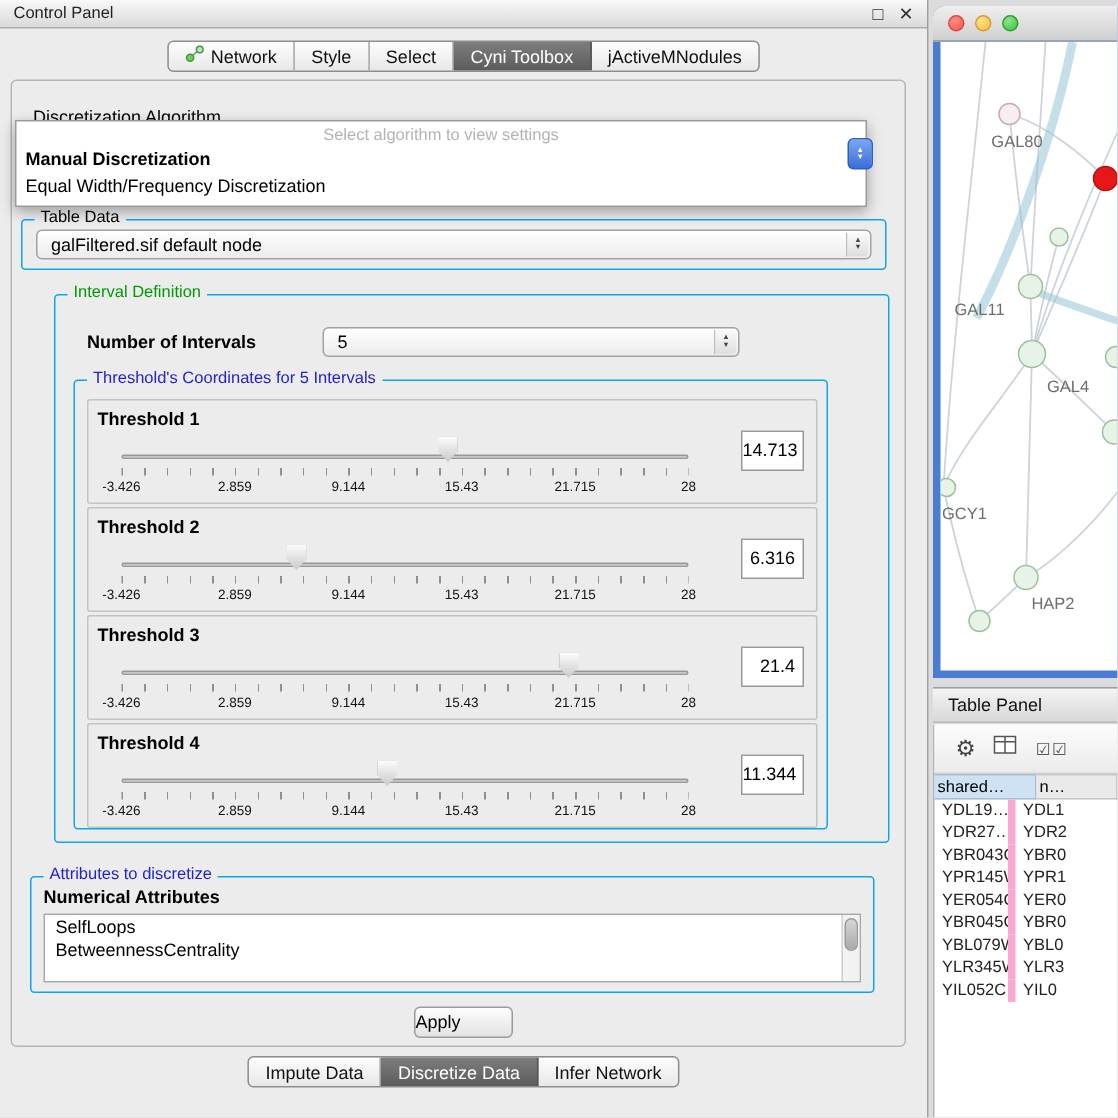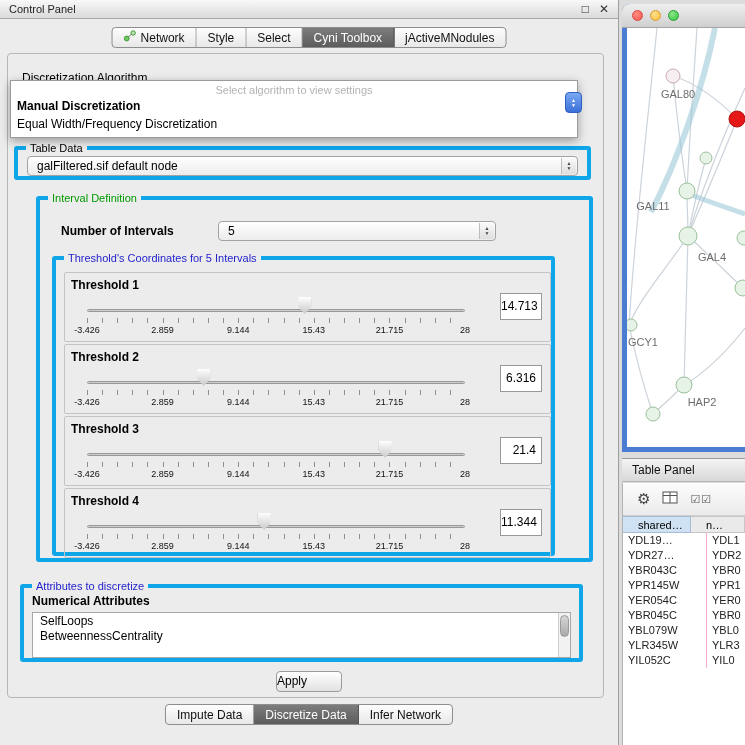--- a/index.html
+++ b/index.html
@@ -23,21 +23,21 @@
 .content-frame{position:absolute;left:7px;top:53px;width:597px;height:645px;border:1px solid #b6b6b6;border-radius:4px}
 
 .algo-title{position:absolute;left:22px;top:71px;font-size:12px;color:#000;z-index:5}
 .popup{position:absolute;left:10px;top:80px;width:568px;z-index:50;background:#fff;border:1px solid #9b9b9b;box-shadow:0 3px 9px rgba(0,0,0,.35);padding-bottom:4px}
 .popup-placeholder{font-size:11px;color:#b3b3b3;text-align:center;padding:3px 0 1px}
 .popup-opt{font-size:12px;color:#000;padding:2px 6px}
 .popup-opt.first{font-weight:bold}
 .blue-stepper{position:absolute;left:565px;top:92px;width:17px;height:21px;z-index:60;border:1px solid #2f5fc0;border-radius:4px;background:linear-gradient(#7aa8f2,#3a6fd8);display:flex;flex-direction:column;align-items:center;justify-content:center;color:#fff}
 .blue-stepper span{font-size:5px;line-height:5px}
 
-.group{position:absolute;border:4px solid #0ea5e9;border-radius:3px}
+.group{position:absolute;border:1px solid #0ea5e9;border-radius:3px}
 .gtitle{position:absolute;top:-8px;left:8px;background:#ececec;padding:0 4px;font-size:11px;color:#000;white-space:nowrap}
 .gtitle.green{color:var(--group_label_green,#009a00)}
 .gtitle.blue{color:var(--group_label_blue,#2323cc)}
 
 .combo{position:relative;background:linear-gradient(#ffffff,#ececec);border:1px solid #a2a2a2;border-radius:4px;font-size:12px;color:#000;display:flex;align-items:center;padding:0 24px 0 9px;height:20px;white-space:nowrap;overflow:hidden}
 .stepper{position:absolute;right:1px;top:1px;bottom:1px;width:15px;border-left:1px solid #bdbdbd;background:linear-gradient(#fafafa,#dedede);border-radius:0 3px 3px 0;display:flex;flex-direction:column;align-items:center;justify-content:center;color:#444}
 .stepper span{font-size:5px;line-height:5px}
 
 #table-data-group{left:14px;top:146px;width:577px;height:34px}
 #table-data-combo{position:absolute;left:9px;right:9px;top:6px}
@@ -81,27 +81,27 @@
 .edge-thick.narrow{stroke-width:5}
 .node-label{font-size:11px;fill:#6d6d6d;text-anchor:middle;font-family:"Liberation Sans",sans-serif}
 
 
 .tp-header{position:absolute;left:622px;top:458px;width:123px;height:24px;background:linear-gradient(#f4f4f4,#d8d8d8);border-top:1px solid #9c9c9c;border-bottom:1px solid #b7b7b7;display:flex;align-items:center;padding-left:10px;font-size:12px;color:#111}
 .table-panel{position:absolute;left:622px;top:483px;width:123px;height:262px;background:#fff;border-left:1px solid #b3b3b3}
 .tp-toolbar{position:absolute;left:0;top:0;right:0;height:33px;background:linear-gradient(#fcfcfc,#ebebeb);border-bottom:1px solid #cfcfcf;display:flex;align-items:center;gap:12px;padding-left:14px;color:#444}
 .gear{font-size:15px}
 .checks{font-size:11px;letter-spacing:1px;color:#555}
 .thead{position:absolute;left:0;top:33px;right:0;height:17px;display:flex;font-size:11px}
-.th{padding:2px 0 0 15px;overflow:hidden;white-space:nowrap}
+.th{padding:2px 0 0 2px;overflow:hidden;white-space:nowrap}
 .th.c0{width:68px;background:var(--col_header_blue,#cfe2f4);border:1px solid #a9bdd2;border-left:none}
 .th.c1{flex:1;background:#eaeaea;border:1px solid #c8c8c8;border-left:none}
 .tbody{position:absolute;left:0;top:50px;right:0;bottom:0;font-size:11px;overflow:hidden}
 .trow{display:flex;height:15px}
 .tcell{padding:1px 0 0 5px;white-space:nowrap;overflow:hidden;color:#222}
-.tcell.c0{width:84px;border-right:1px solid #f9a8d4}
+.tcell.c0{width:54px;border-right:5px solid #f9a8d4}
 .tcell.c1{flex:1}
 </style>
 </head>
 <body>
 
 <div class="desktop">
 
   <div class="control-panel">
 
     <div class="titlebar">

